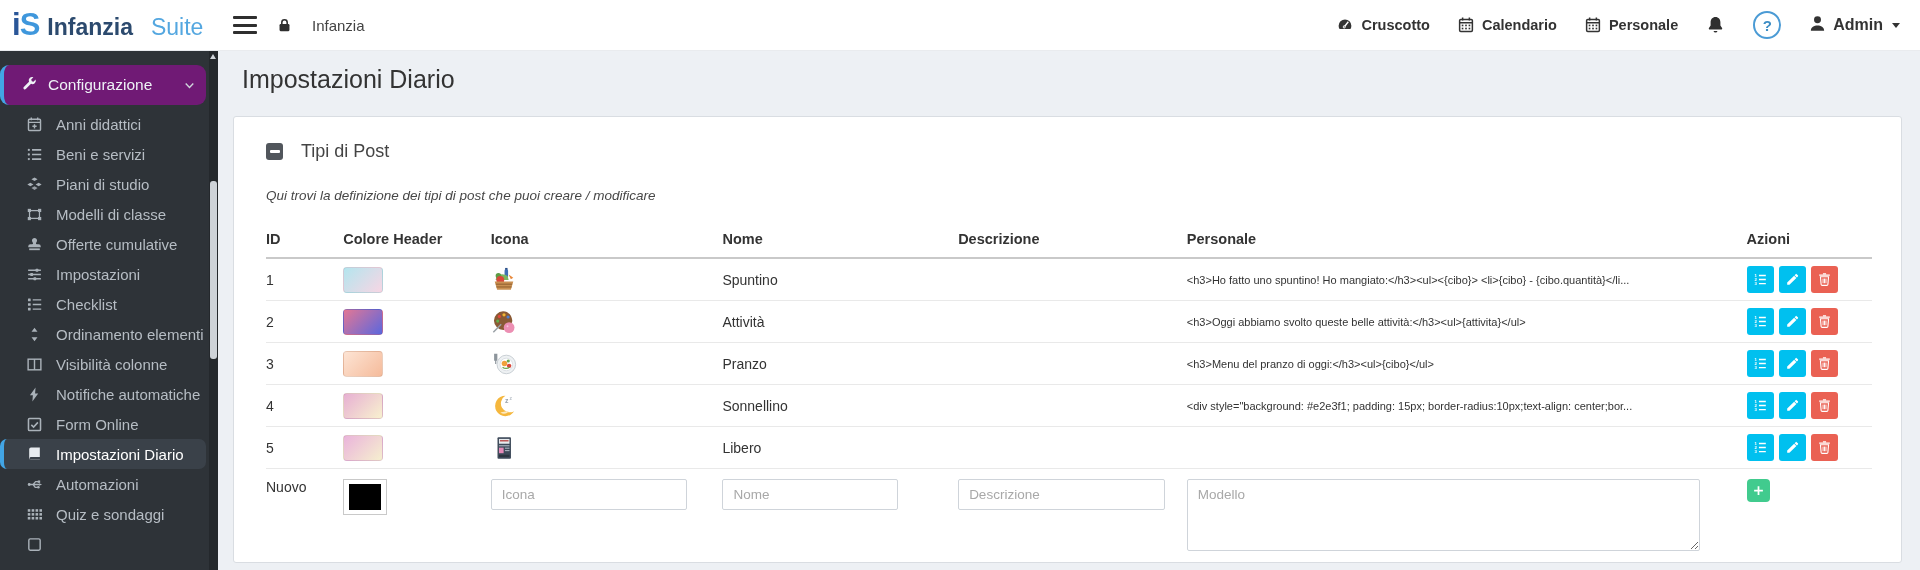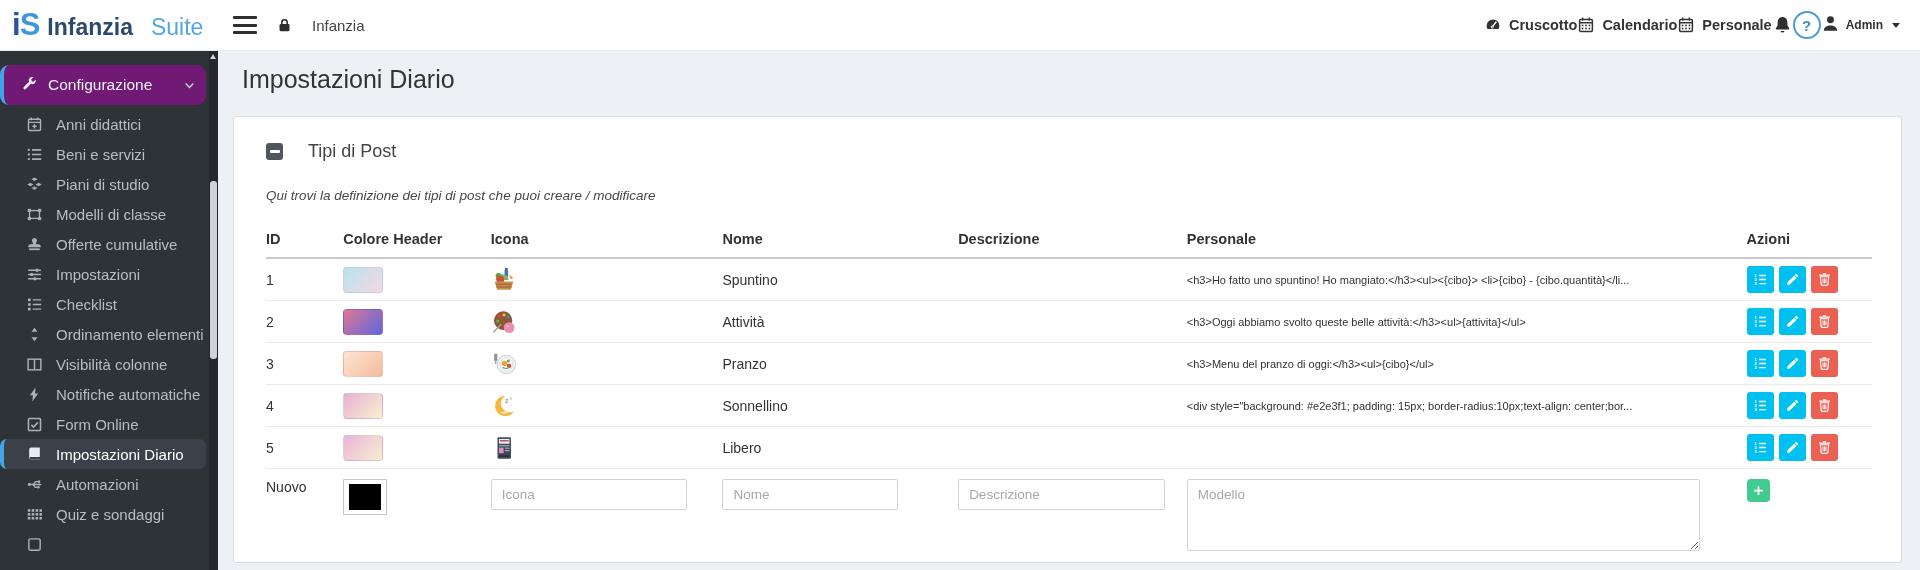--- a/index.html
+++ b/index.html
@@ -10,26 +10,26 @@
           display:flex;align-items:center;z-index:3;border-bottom:1px solid #e9ebee;box-sizing:border-box;}
   .brand{flex:0 0 218px;display:flex;align-items:baseline;padding-left:12px;box-sizing:border-box;}
   .logo-i{font-size:31px;font-weight:800;color:#2a5698;letter-spacing:-1px;}
   .logo-s{font-size:31px;font-weight:800;color:#3f97dc;}
   .brand-name{color:#2c4a6e;font-size:23px;font-weight:700;margin-left:7px;}
   .brand-suffix{color:#54a7e0;font-size:23px;font-weight:300;margin-left:18px;}
   .tb-left{display:flex;align-items:center;gap:19px;padding-left:15px;color:#333;}
   .hamburger{width:24px;height:18px;display:flex;flex-direction:column;justify-content:space-between;cursor:pointer;background:none;border:none;padding:0;}
   .hamburger i{display:block;height:3px;background:#2f2f2f;border-radius:1px;}
   .crumb{font-size:15px;color:#444;}
-  .tb-right{margin-left:auto;display:flex;align-items:center;padding-right:20px;}
+  .tb-right{margin-left:auto;display:flex;align-items:center;gap:27px;padding-right:20px;}
   .nav-item{display:flex;align-items:center;gap:7px;font-weight:700;font-size:14.5px;color:#333;cursor:pointer;}
   .icon-btn{background:none;border:none;padding:0;cursor:pointer;color:#2f2f2f;display:flex;align-items:center;}
   .help-circle{width:28px;height:28px;border:2px solid #4b9bd5;border-radius:50%;color:#3d8dc4;
                font-weight:700;display:flex;align-items:center;justify-content:center;font-size:15px;box-sizing:border-box;cursor:pointer;background:#fff;}
-  .user{display:flex;align-items:center;gap:6px;font-weight:700;font-size:12px;cursor:pointer;}
+  .user{display:flex;align-items:center;gap:6px;font-weight:700;font-size:16px;cursor:pointer;}
   .caret{width:0;height:0;border-left:4.5px solid transparent;border-right:4.5px solid transparent;border-top:5px solid #333;margin-left:3px;}
   
   .sidebar{position:absolute;top:51px;left:0;width:218px;bottom:0;background:#2e3338;overflow:hidden;}
   .side-scroll{position:absolute;right:0;top:0;bottom:0;width:9px;background:#24282c;}
   .side-scroll .arrow{position:absolute;top:3px;left:1px;width:0;height:0;border-left:3.5px solid transparent;border-right:3.5px solid transparent;border-bottom:5px solid #cfd4d9;}
   .side-scroll .thumb{position:absolute;left:1px;top:130px;height:178px;width:7px;background:#ced3d8;border-radius:3px;}
   .side-section{margin:14px 12px 0 0;height:40px;background:#701a75;border-left:4px solid #42a5e5;
                 border-radius:9px;display:flex;align-items:center;padding:0 10px 0 17px;color:#eef2f6;
                 font-size:15.5px;gap:11px;cursor:pointer;box-sizing:border-box;}
   .side-section .chev{margin-left:auto;color:#cfd6dc;display:flex;}
@@ -38,21 +38,21 @@
                 font-size:15px;cursor:pointer;}
   .side-menu li .mi{display:flex;width:20px;justify-content:center;color:#aab2b9;}
   .side-menu li.active{background:#3a4149;border-left:4px solid #42a5e5;padding-left:20px;color:#fff;
                        border-radius:7px;margin-right:12px;}
   .side-menu li.active .mi{color:#e8ecf0;}
   
   .content{position:absolute;top:51px;left:218px;right:0;bottom:0;background:#edf0f4;overflow:hidden;}
   .page-title{margin:14px 0 22px 24px;font-size:25px;line-height:29px;font-weight:400;color:#333;}
   .panel{margin:0 18px 0 15px;background:#fff;border:1px solid #d9dde2;border-radius:3px;
          padding:24px 29px 10px 32px;box-sizing:border-box;height:447px;}
-  .panel-head{display:flex;align-items:center;gap:25px;}
+  .panel-head{display:flex;align-items:center;gap:18px;}
   .minus-sq{width:17px;height:17px;background:#51565c;border-radius:3px;position:relative;cursor:pointer;}
   .minus-sq::after{content:"";position:absolute;left:3.5px;right:3.5px;top:7px;height:3px;background:#fff;border-radius:1px;}
   .panel-title{font-size:18px;color:#444;}
   .desc{font-style:italic;font-size:13.5px;color:#474747;margin:26px 0 24px;}
   table{border-collapse:collapse;table-layout:fixed;width:100%;}
   th{text-align:left;font-size:14.5px;color:#333;padding:4px 8px 10px 0;border-bottom:2px solid #c9c9c9;font-weight:700;}
   tbody td{height:41px;padding:0 8px 0 0;border-bottom:1px solid #e9e9e9;font-size:14px;color:#333;
            vertical-align:middle;overflow:hidden;white-space:nowrap;}
   .tpl{display:block;white-space:nowrap;overflow:hidden;font-size:11px;color:#333;}
   .swatch{width:40px;height:26px;border-radius:4px;border:1px solid rgba(0,0,0,.07);box-sizing:border-box;}

